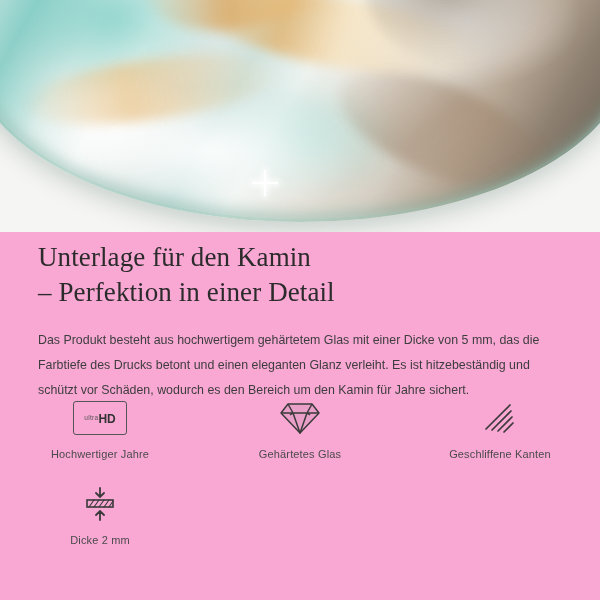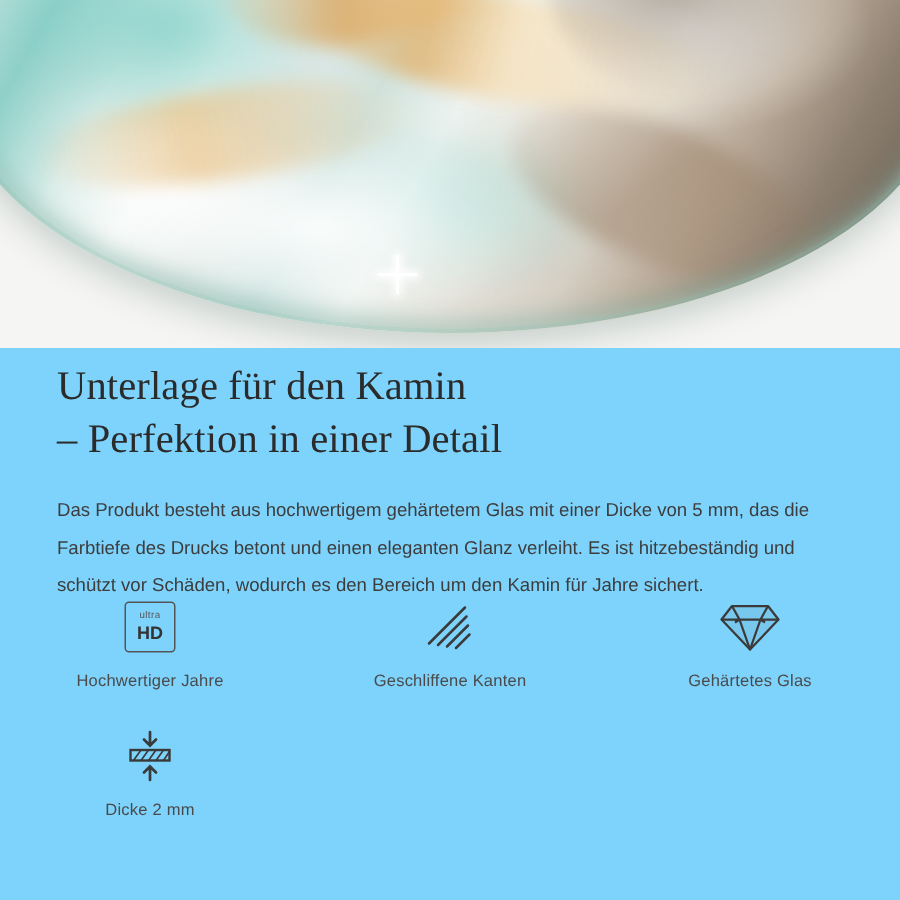--- a/index.html
+++ b/index.html
@@ -11,21 +11,21 @@
   body {
     font-family: "Liberation Sans", sans-serif;
     background: #f7f7f5;
     color: #333333;
   }
 
   .page {
     position: relative;
     width: 600px;
     height: 600px;
-    background: #7dd3fc;
+    background: #f9a8d4;
     overflow: hidden;
   }
 
   
   .hero {
     position: absolute;
     top: 0;
     left: 0;
     width: 600px;
     height: 232px;
@@ -201,26 +201,25 @@
     justify-content: center;
   }
   .feat-label {
     margin-top: 8px;
     font-size: 11px;
     color: #4a4a4a;
     text-align: center;
     letter-spacing: 0.15px;
   }
   .ultrahd-box {
-    width: 34px;
+    width: 54px;
     height: 34px;
     border: 1.6px solid #555;
     border-radius: 3px;
     display: flex;
-    flex-direction: column;
     align-items: center;
     justify-content: center;
     line-height: 1;
   }
   .ultrahd-box .u-top {
     font-size: 6.5px;
     letter-spacing: 0.3px;
     color: #555;
   }
   .ultrahd-box .u-bot {
@@ -269,38 +268,38 @@
           <span class="u-top">ultra</span>
           <span class="u-bot">HD</span>
         </div>
       </div>
       <div class="feat-label">Hochwertiger Jahre</div>
     </div>
 
 
     <div class="feature">
       <div class="feat-icon">
+        <svg width="42" height="38" viewBox="0 0 42 38" fill="none" stroke="#3a3a3a" stroke-width="1.5" stroke-linejoin="round">
+          <path d="M9 5h24l7 9-19 20L2 14z" fill="#3a3a3a" fill-opacity="0.08"></path>
+          <path d="M2 14h38M9 5l5 9-3 2M33 5l-5 9 3 2M14 14l7 20 7-20"></path>
+        </svg>
+      </div>
+      <div class="feat-label">Gehärtetes Glas</div>
+    </div>
+
+    <div class="feature">
+      <div class="feat-icon">
         <svg width="40" height="38" viewBox="0 0 40 38" fill="none" stroke="#3a3a3a" stroke-width="1.7" stroke-linecap="round">
           <path d="M6 30 30 6"></path>
           <path d="M12 31 31 12"></path>
           <path d="M18 32 32 18"></path>
           <path d="M24 33 33 24"></path>
         </svg>
       </div>
       <div class="feat-label">Geschliffene Kanten</div>
-    </div>
-
-    <div class="feature">
-      <div class="feat-icon">
-        <svg width="42" height="38" viewBox="0 0 42 38" fill="none" stroke="#3a3a3a" stroke-width="1.5" stroke-linejoin="round">
-          <path d="M9 5h24l7 9-19 20L2 14z" fill="#3a3a3a" fill-opacity="0.08"></path>
-          <path d="M2 14h38M9 5l5 9-3 2M33 5l-5 9 3 2M14 14l7 20 7-20"></path>
-        </svg>
-      </div>
-      <div class="feat-label">Gehärtetes Glas</div>
     </div>
 
     <div class="feature">
       <div class="feat-icon">
         <svg width="40" height="40" viewBox="0 0 40 40" fill="none" stroke="#3a3a3a" stroke-width="1.7" stroke-linecap="round">
           <path d="M20 4v8M16 9l4 4 4-4" stroke-width="1.8"></path>
           <rect x="7" y="16" width="26" height="7" stroke-width="1.6"></rect>
           <path d="M9 23l5-7M14 23l5-7M19 23l5-7M24 23l5-7M29 23l4-6" stroke-width="1.1"></path>
           <path d="M20 36v-8M16 31l4-4 4 4" stroke-width="1.8"></path>
         </svg>

